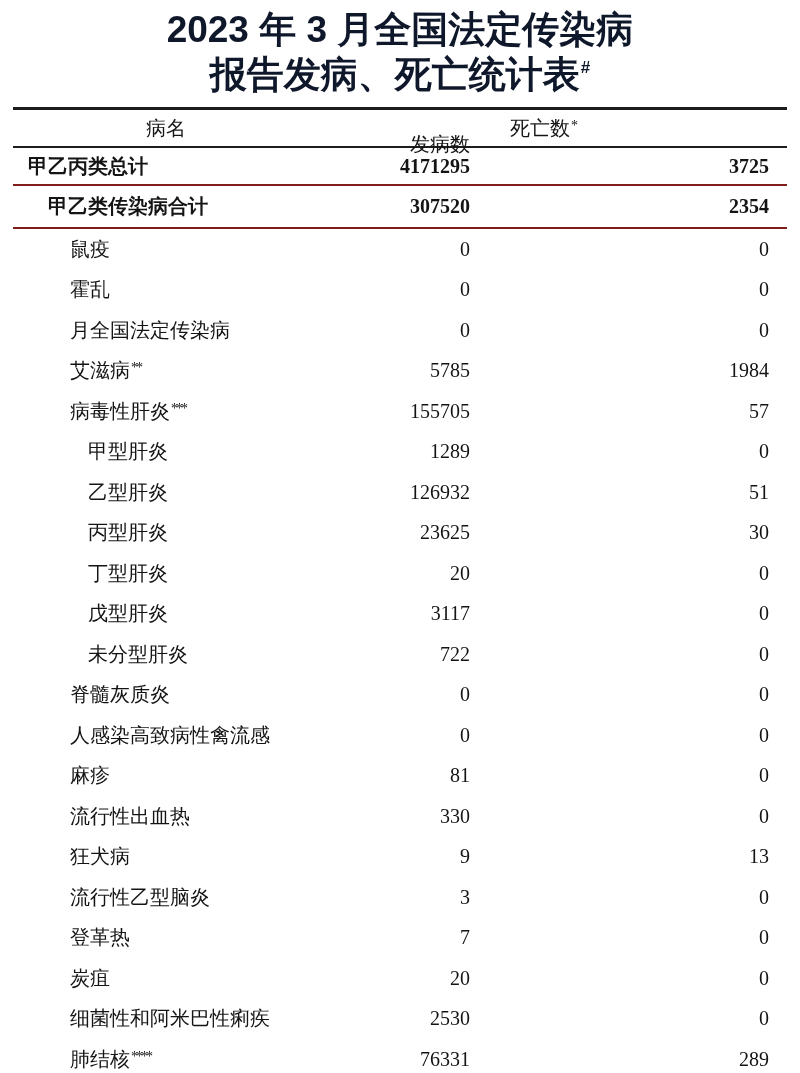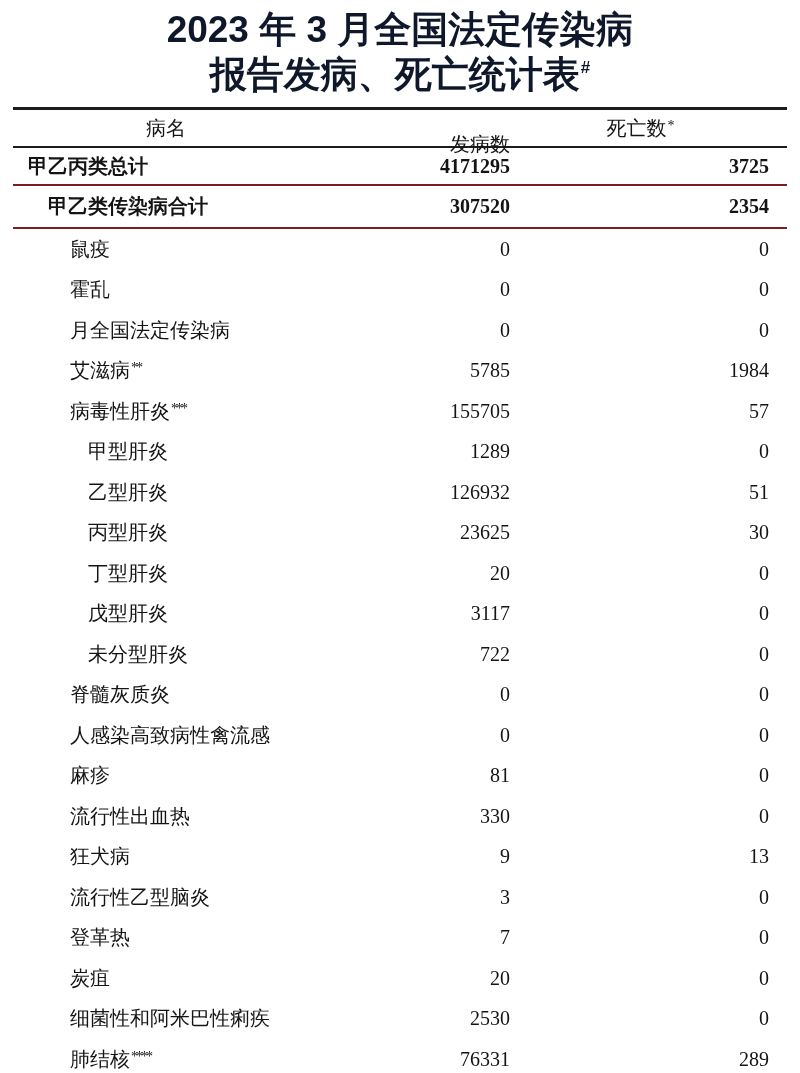--- a/index.html
+++ b/index.html
@@ -32,29 +32,30 @@
   
   .table {
     margin: 3px 13px 0 13px;
     border-top: 3px solid #1c1c1c;
   }
   .hrow, .row {
     display: flex;
     align-items: center;
     padding-right: 18px;
     font-size: 20px;
+    gap: 40px;
   }
   .hrow {
     height: 36px;
     border-bottom: 2px solid #1c1c1c;
     font-weight: 400;
   }
   .hname { flex: 1; text-align: left; padding-left: 133px; }
   .hcases { width: 120px; text-align: right; margin-top: 33px; }
-  .hdeaths { width: 259px; text-align: center; }
+  .hdeaths { width: 259px; text-align: left; }
 
   .row { height: 40.5px; }
   .row.ruled { border-bottom: 2px solid #7f1d1d; }
   .table-body .row:nth-child(1) { height: 36px; }
   .table-body .row:nth-child(2) { height: 41px; }
   .row.bold { font-weight: 700; }
 
   .cell-name { flex: 1; text-align: left; }
   .indent0 .cell-name { padding-left: 15px; }
   .indent1 .cell-name { padding-left: 35px; }

